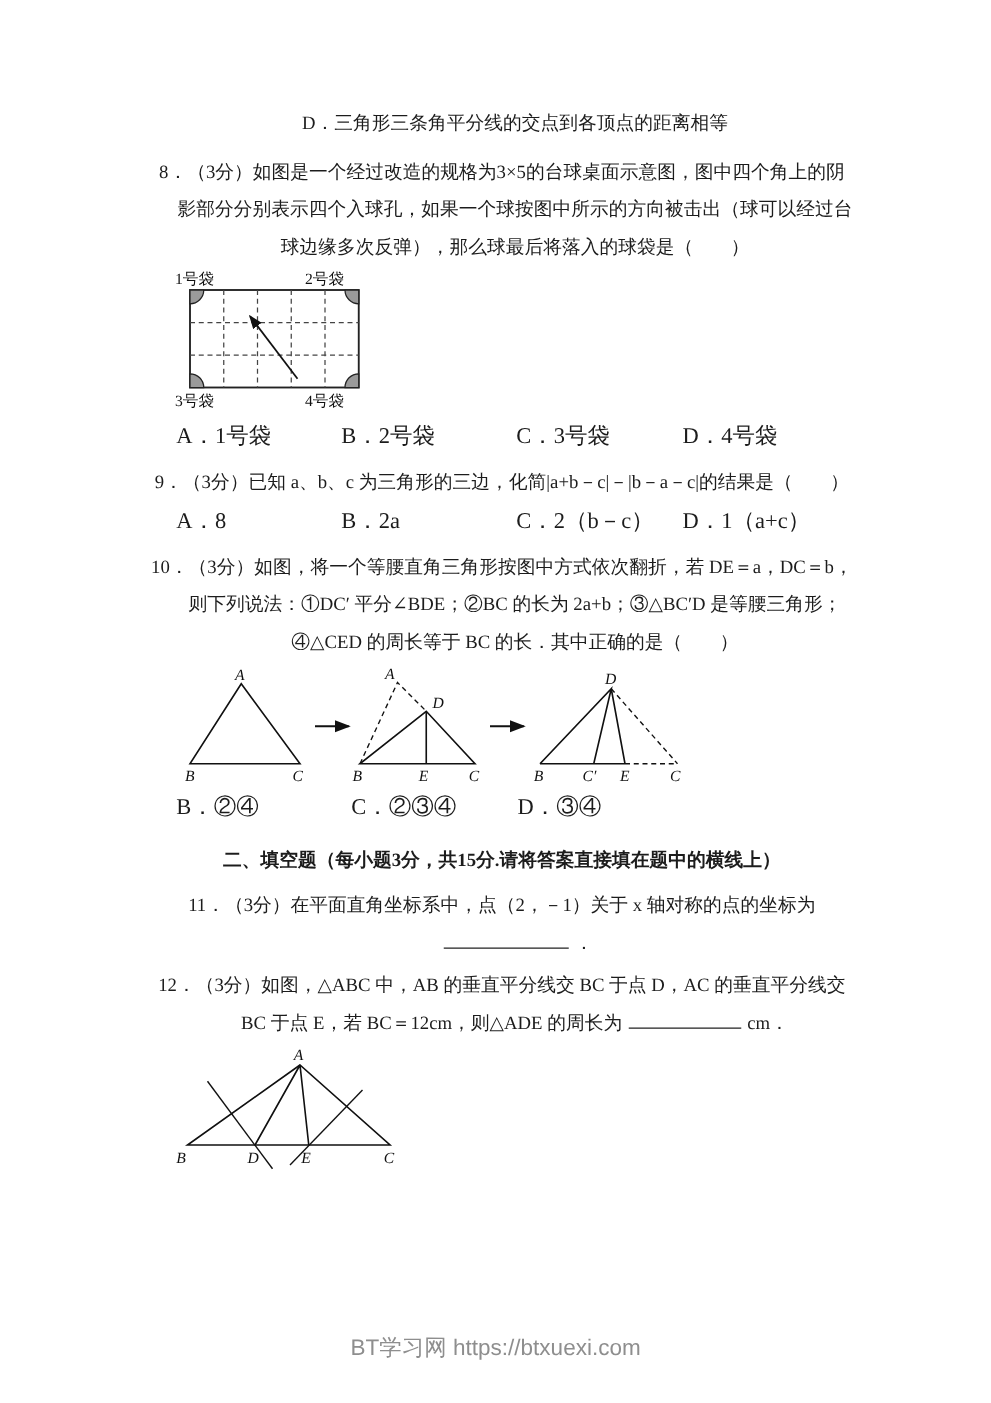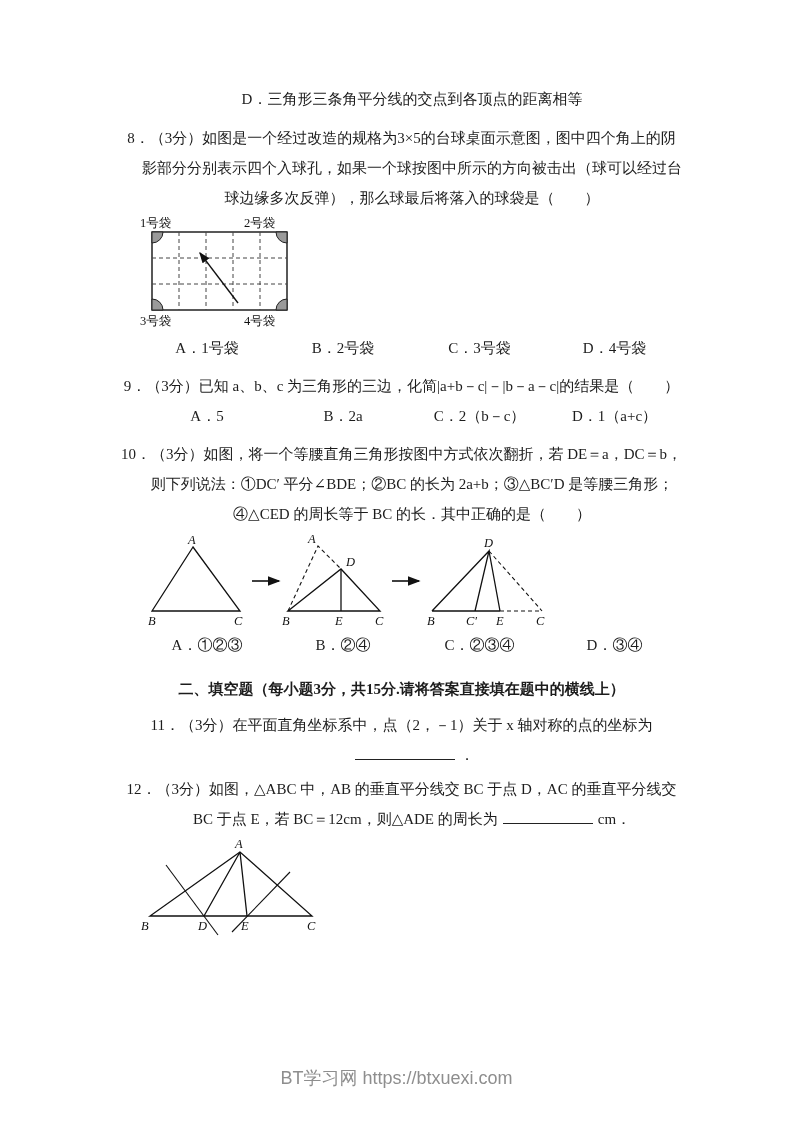--- a/index.html
+++ b/index.html
@@ -9,21 +9,21 @@
     font-family:"Liberation Serif","DejaVu Serif",serif;
     color:#1c1c1c;
   }
   .page { position:absolute; inset:0; padding:84px 110px 0 120px; }
   p.line { font-size:15px; line-height:30px;text-align:center; }
   .hang { padding-left:21px; text-indent:-21px; }
   .indent { padding-left:21px; }
   .sec { font-weight:bold; }
   .mt2{margin-top:2px}.mt4{margin-top:4px}.mt6{margin-top:6px}
   .mt8{margin-top:8px}.mt9{margin-top:9px}.mt10{margin-top:14px}
-  .opts { display:flex; margin-left:21px; font-size:15px; line-height:30px;text-align:center; }
+  .opts { display:flex; margin-left:21px; font-size:18px; line-height:30px; }
   .opts .c1{width:132px}.opts .c2{width:140px}.opts .c3{width:133px}.opts .c4{flex:1}
   .fig { line-height:0; }
   .fig8 { margin:2px 0 0 18px; }
   .fig10 { margin:4px 0 0 28px; }
   .fig12 { margin:2px 0 0 20px; }
   svg text { font-family:"Liberation Serif","DejaVu Serif",serif; fill:#111; }
   svg text.cjk { font-size:12.5px; }
   svg text.it { font-size:12.5px; font-style:italic; }
   .blank { display:inline-block; height:0.95em; border-bottom:1px solid #222;
            vertical-align:baseline; margin:0 5px; }
@@ -74,21 +74,21 @@
   <div class="opts mt4">
     <span class="c1">A．1号袋</span>
     <span class="c2">B．2号袋</span>
     <span class="c3">C．3号袋</span>
     <span class="c4">D．4号袋</span>
   </div>
 
   <p class="line hang mt8">9．（3分）已知 a、b、c 为三角形的三边，化简|a+b－c|－|b－a－c|的结果是（　　）</p>
 
   <div class="opts">
-    <span class="c1">A．5</span>
+    <span class="c1">A．8</span>
     <span class="c2">B．2a</span>
     <span class="c3">C．2（b－c）</span>
     <span class="c4">D．1（a+c）</span>
   </div>
 
   <p class="line hang mt8">10．（3分）如图，将一个等腰直角三角形按图中方式依次翻折，若 DE＝a，DC＝b，则下列说法：①DC′ 平分∠BDE；②BC 的长为 2a+b；③△BC′D 是等腰三角形；④△CED 的周长等于 BC 的长．其中正确的是（　　）</p>
 
   <div class="fig fig10">
     <svg width="400" height="95" viewBox="0 0 400 95">
       <g fill="none" stroke="#111" stroke-width="1.3">
@@ -119,21 +119,20 @@
       </g>
       <text x="336" y="14" class="it">D</text>
       <text x="279" y="92" class="it">B</text>
       <text x="318" y="92" class="it">C′</text>
       <text x="348" y="92" class="it">E</text>
       <text x="388" y="92" class="it">C</text>
     </svg>
   </div>
 
   <div class="opts mt2">
-    <span class="c1">A．①②③</span>
     <span class="c2">B．②④</span>
     <span class="c3">C．②③④</span>
     <span class="c4">D．③④</span>
   </div>
 
   <p class="line sec mt10">二、填空题（每小题3分，共15分.请将答案直接填在题中的横线上）</p>
 
   <p class="line hang mt6"><span>11．（3分）在平面直角坐标系中，点（2，－1）关于 x 轴对称的点的坐标为</span><span class="blank w100"></span><span>．</span></p>
 
   <p class="line hang mt4"><span>12．（3分）如图，△ABC 中，AB 的垂直平分线交 BC 于点 D，AC 的垂直平分线交 BC 于点 E，若 BC＝12cm，则△ADE 的周长为</span><span class="blank w90"></span><span>cm．</span></p>

